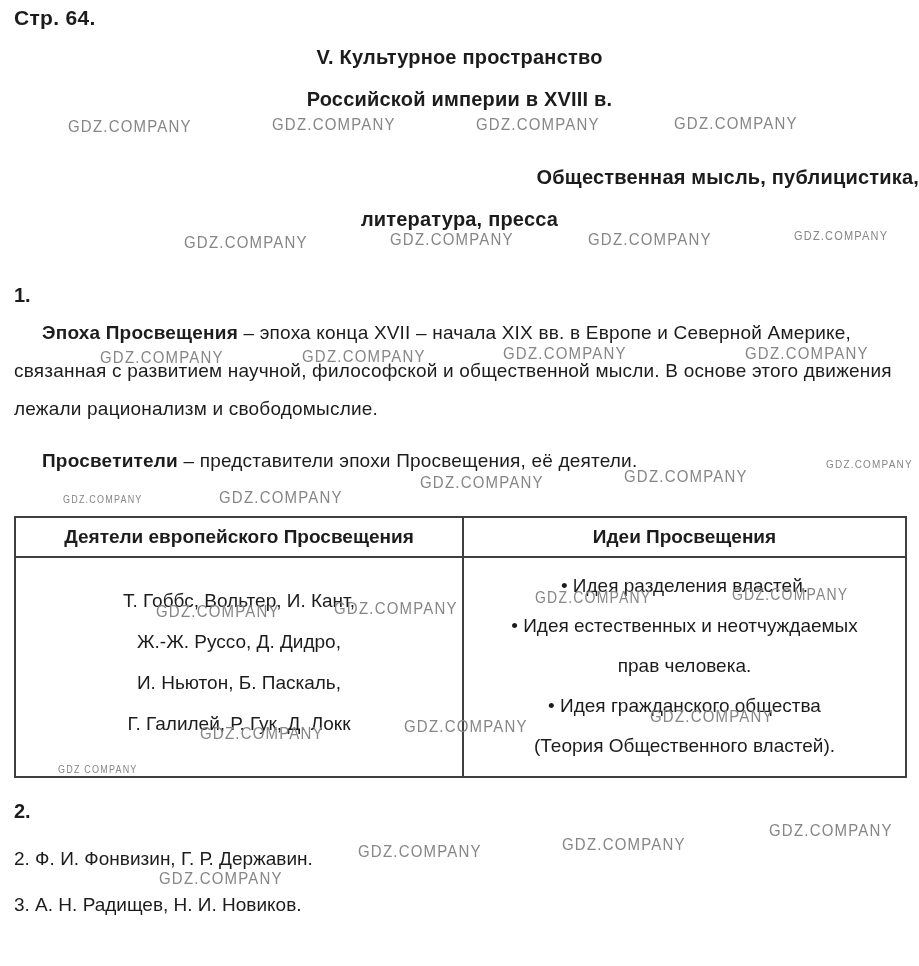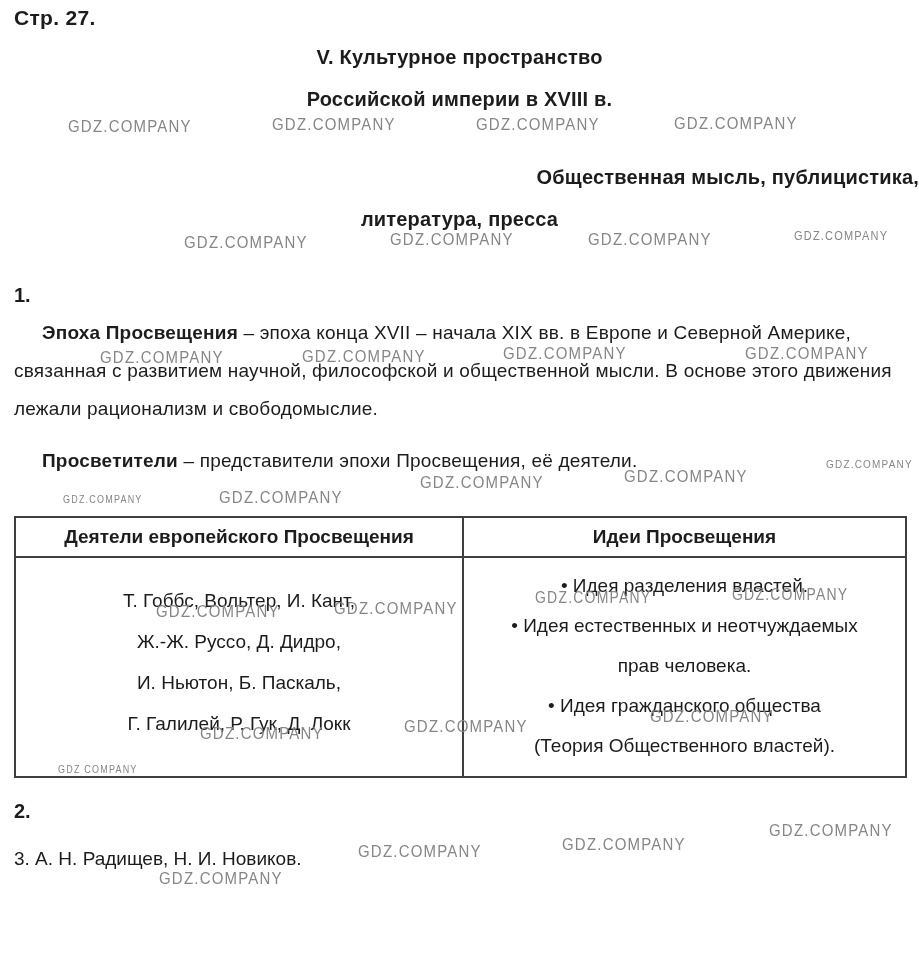--- a/index.html
+++ b/index.html
@@ -72,21 +72,21 @@
     font-family: "Liberation Sans", sans-serif;
     transform: scaleY(1.12);
     transform-origin: top left;
   }
 </style>
 </head>
 <body>
 
 <div class="page">
 
-  <div class="page-label">Стр. 27.</div>
+  <div class="page-label">Стр. 64.</div>
 
   <div class="center-heading title2">Российской империи в XVIII в.</div>
   <div class="center-heading title1">V. Культурное пространство</div>
 
   <div class="center-heading sub1">Общественная мысль, публицистика,</div>
   <div class="center-heading sub2">литература, пресса</div>
 
   <div class="section-num sec1">1.</div>
 
   <div class="para para1"><span class="bold-term">Эпоха Просвещения</span><span> – эпоха конца XVII – начала XIX вв. в Европе и Северной Америке, связанная с развитием научной, философской и общественной мысли. В основе этого движения лежали рационализм и свободомыслие.</span></div>
@@ -119,20 +119,21 @@
           <div class="cell-line">• Идея гражданского общества</div>
           <div class="cell-line">(Теория Общественного властей).</div>
         </td>
       </tr>
     </tbody>
   </table>
 
   <div class="section-num sec2">2.</div>
 
   <div class="list-block">
+    <div class="list-item">2. Ф. И. Фонвизин, Г. Р. Державин.</div>
     <div class="list-item">3. А. Н. Радищев, Н. И. Новиков.</div>
   </div>
 
   <div class="wm-layer">
       <span class="watermark" style="left: 52px; top: 116px; font-size: 15px;">GDZ.COMPANY</span>
       <span class="watermark" style="left: 256px; top: 114px; font-size: 15px;">GDZ.COMPANY</span>
       <span class="watermark" style="left: 460px; top: 114px; font-size: 15px;">GDZ.COMPANY</span>
       <span class="watermark" style="left: 658px; top: 113px; font-size: 15px;">GDZ.COMPANY</span>
       <span class="watermark" style="left: 168px; top: 232px; font-size: 15px;">GDZ.COMPANY</span>
       <span class="watermark" style="left: 374px; top: 229px; font-size: 15px;">GDZ.COMPANY</span>

